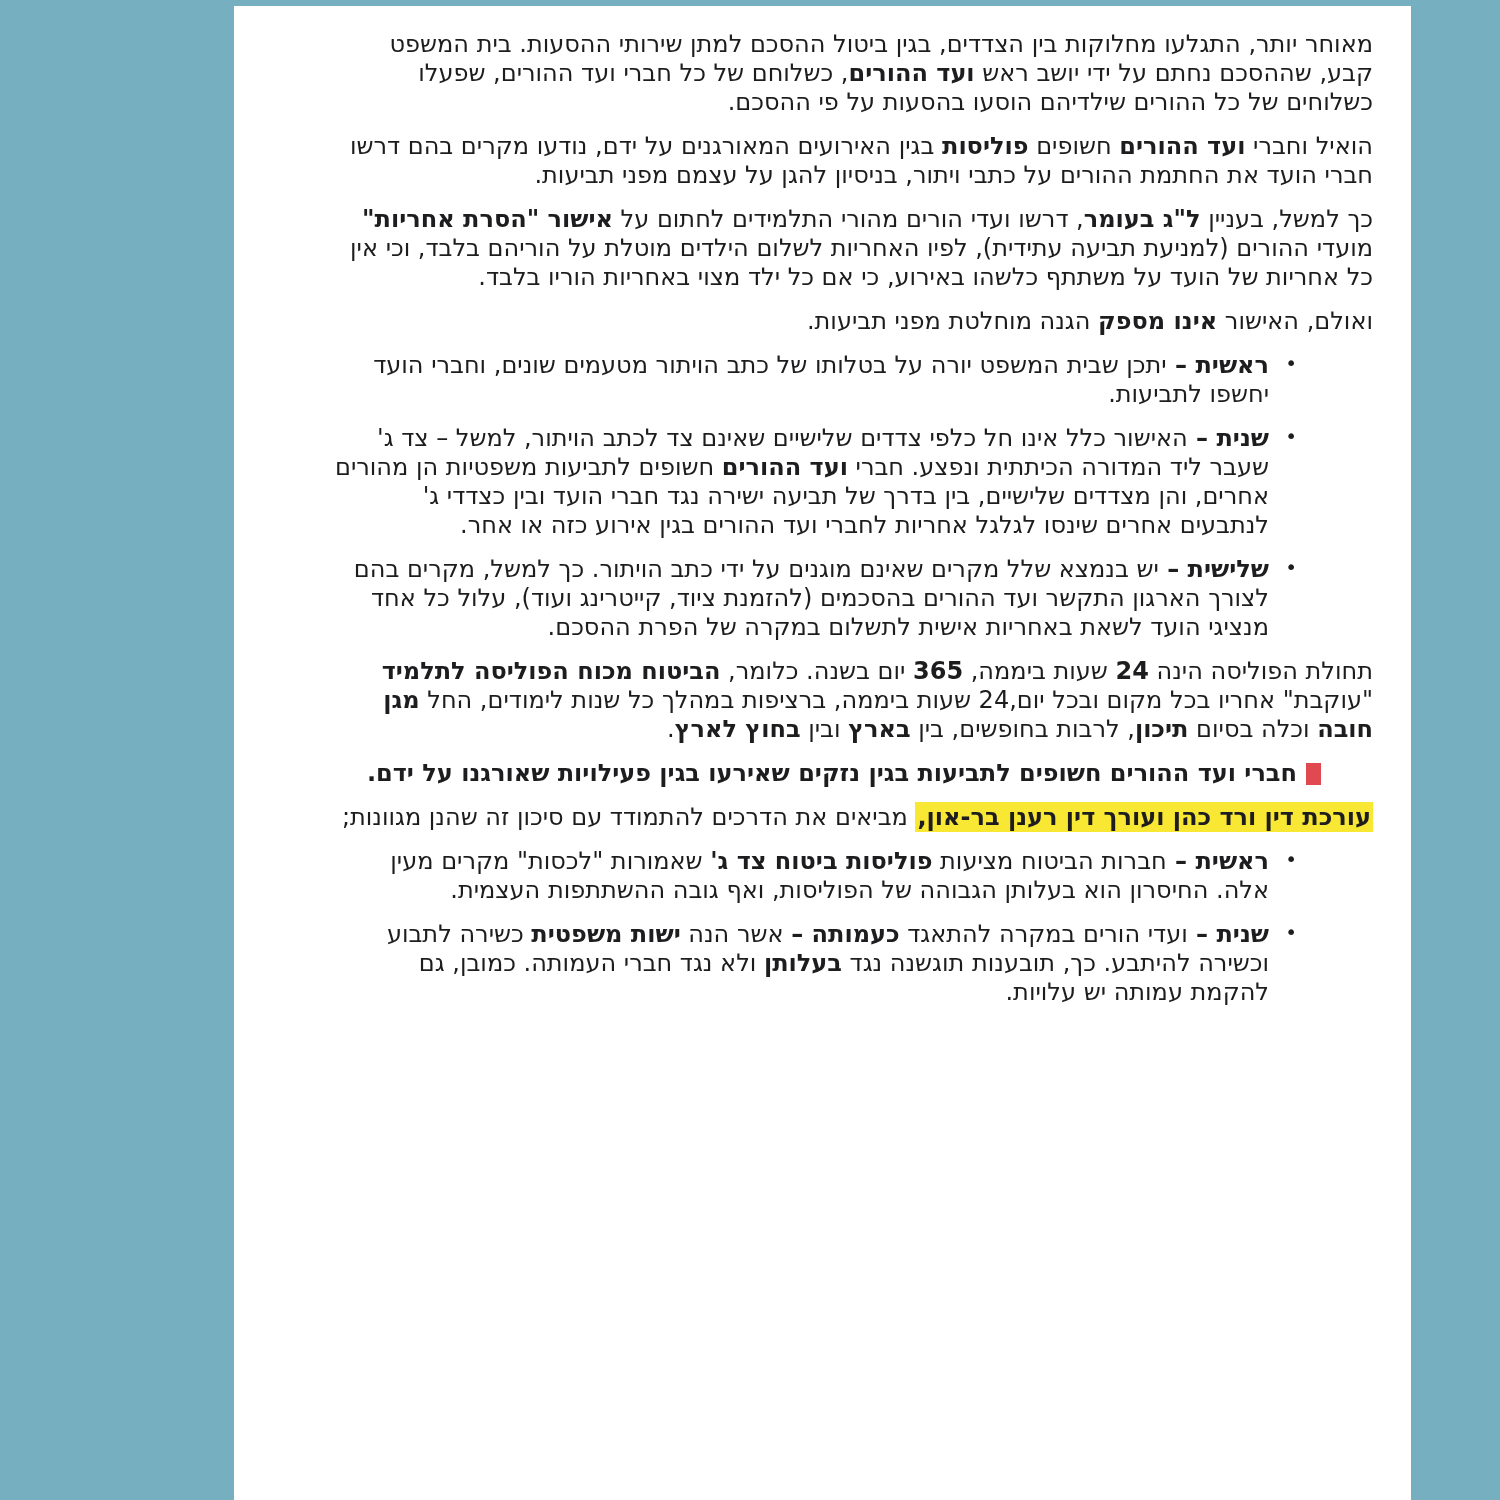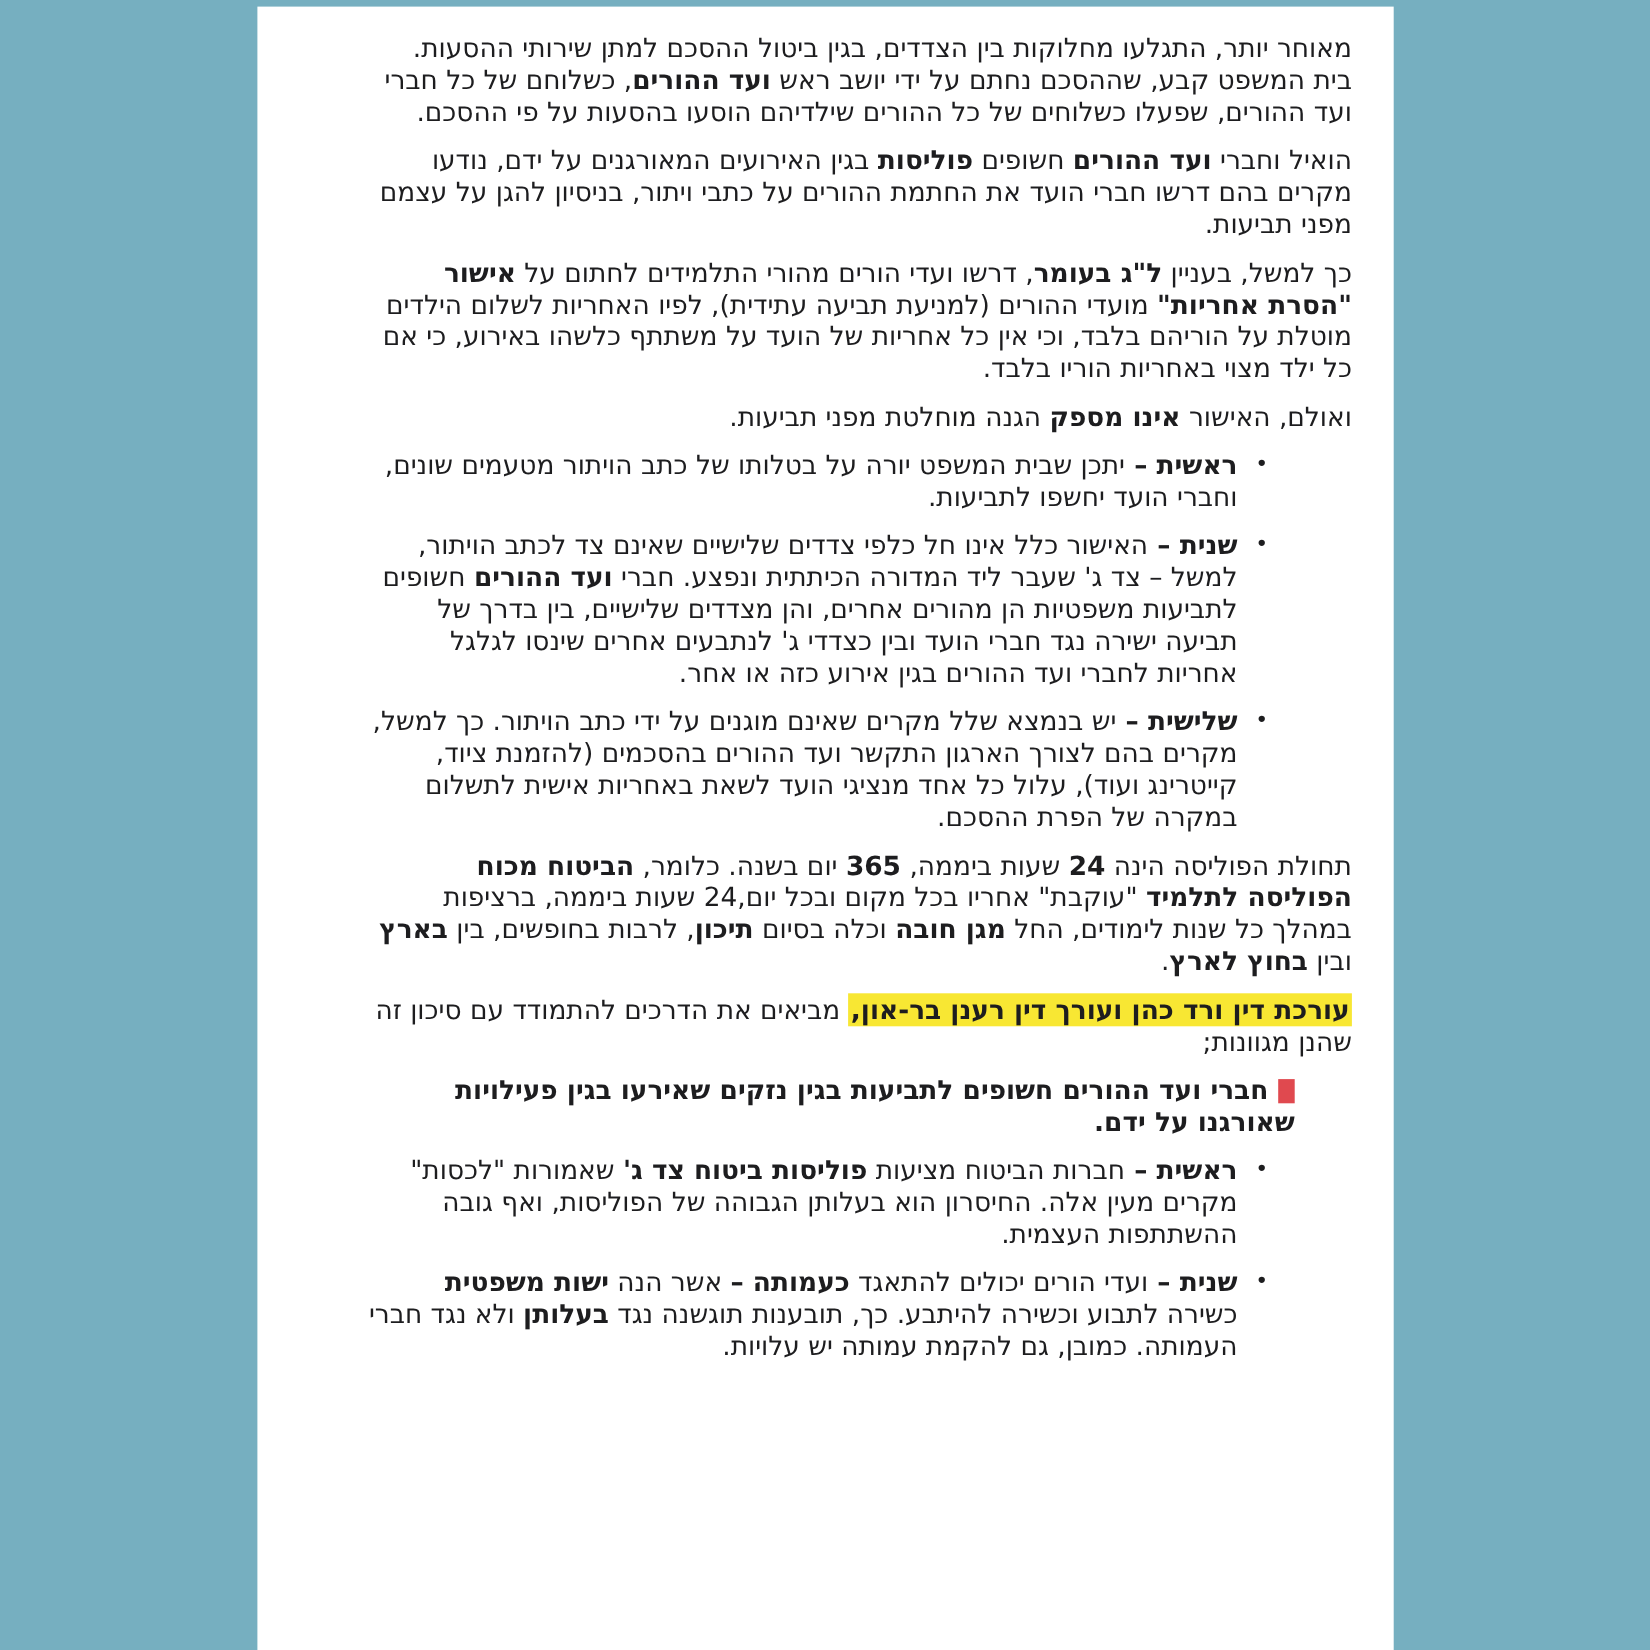--- a/index.html
+++ b/index.html
@@ -13,21 +13,21 @@
   body{
     width:1500px;height:1500px;
     background:var(--bg);
     position:relative;
     font-family:"DejaVu Sans", sans-serif;
     overflow:hidden;
   }
   .paper{
     position:absolute;
     left:234px;top:6px;
-    width:1033px;height:1494px;
+    width:1177px;height:1494px;
     background:var(--paper);
     overflow:hidden;
     text-decoration:underline;
   }
   .content{
     position:absolute;
     top:24px;right:38px;left:100px;
     direction:rtl;
     text-align:right;
     font-size:24px;
@@ -59,18 +59,18 @@
 <div class="paper">
   <div class="content" id="doc">
       <div class="block p"><span>מאוחר יותר, התגלעו מחלוקות בין הצדדים, בגין ביטול ההסכם למתן שירותי ההסעות. בית המשפט קבע, שההסכם נחתם על ידי יושב ראש </span><span class="b">ועד ההורים</span><span>, כשלוחם של כל חברי ועד ההורים, שפעלו כשלוחים של כל ההורים שילדיהם הוסעו בהסעות על פי ההסכם.</span></div>
       <div class="block p"><span>הואיל וחברי </span><span class="b">ועד ההורים</span><span> חשופים </span><span class="b">פוליסות</span><span> בגין האירועים המאורגנים על ידם, נודעו מקרים בהם דרשו חברי הועד את החתמת ההורים על כתבי ויתור, בניסיון להגן על עצמם מפני תביעות.</span></div>
       <div class="block p"><span>כך למשל, בעניין </span><span class="b">ל"ג בעומר</span><span>, דרשו ועדי הורים מהורי התלמידים לחתום על </span><span class="b">אישור "הסרת אחריות"</span><span> מועדי ההורים  (למניעת תביעה עתידית), לפיו האחריות לשלום הילדים מוטלת על הוריהם בלבד, וכי אין כל אחריות של הועד על משתתף כלשהו באירוע, כי אם כל ילד מצוי באחריות הוריו בלבד.</span></div>
       <div class="block p"><span>ואולם, האישור </span><span class="b">אינו מספק</span><span> הגנה מוחלטת מפני תביעות.</span></div>
       <div class="block bullet"><span class="dot">•</span><span class="b">ראשית – </span><span>יתכן שבית המשפט יורה על בטלותו של כתב הויתור מטעמים שונים, וחברי הועד יחשפו לתביעות.</span></div>
       <div class="block bullet"><span class="dot">•</span><span class="b">שנית – </span><span>האישור כלל אינו חל כלפי צדדים שלישיים שאינם צד לכתב הויתור, למשל – צד ג' שעבר ליד המדורה הכיתתית ונפצע. חברי </span><span class="b">ועד ההורים</span><span> חשופים לתביעות משפטיות הן מהורים אחרים, והן מצדדים שלישיים, בין בדרך של תביעה ישירה נגד חברי הועד ובין כצדדי ג' לנתבעים אחרים שינסו לגלגל אחריות לחברי ועד ההורים בגין אירוע כזה או אחר.</span></div>
       <div class="block bullet"><span class="dot">•</span><span class="b">שלישית – </span><span>יש בנמצא שלל מקרים שאינם מוגנים על ידי כתב הויתור. כך למשל, מקרים בהם לצורך הארגון התקשר ועד ההורים בהסכמים (להזמנת ציוד, קייטרינג ועוד), עלול כל אחד מנציגי הועד לשאת באחריות אישית לתשלום במקרה של הפרת ההסכם.</span></div>
       <div class="block p"><span>תחולת הפוליסה הינה </span><span class="b">24</span><span> שעות ביממה, </span><span class="b">365</span><span> יום בשנה. כלומר, </span><span class="b">הביטוח מכוח הפוליסה לתלמיד</span><span> "עוקבת" אחריו בכל מקום ובכל יום,24 שעות ביממה, ברציפות במהלך כל שנות לימודים, החל </span><span class="b">מגן חובה</span><span> וכלה בסיום </span><span class="b">תיכון</span><span>, לרבות בחופשים, בין </span><span class="b">בארץ</span><span> ובין </span><span class="b">בחוץ לארץ</span><span>.</span></div>
+      <div class="block marker"><span class="red-square"></span><span class="b">חברי ועד ההורים חשופים לתביעות בגין נזקים שאירעו בגין פעילויות שאורגנו על ידם.</span></div>
       <div class="block p"><span class="b hl">עורכת דין ורד כהן ועורך דין רענן בר-און,</span><span> מביאים את הדרכים להתמודד עם סיכון זה שהנן מגוונות;</span></div>
-      <div class="block marker"><span class="red-square"></span><span class="b">חברי ועד ההורים חשופים לתביעות בגין נזקים שאירעו בגין פעילויות שאורגנו על ידם.</span></div>
       <div class="block bullet"><span class="dot">•</span><span class="b">ראשית – </span><span>חברות הביטוח מציעות </span><span class="b">פוליסות ביטוח צד ג'</span><span> שאמורות "לכסות" מקרים מעין אלה. החיסרון הוא בעלותן הגבוהה של הפוליסות, ואף גובה ההשתתפות העצמית.</span></div>
-      <div class="block bullet"><span class="dot">•</span><span class="b">שנית – </span><span>ועדי הורים יכולים להתאגד </span><span class="b">כעמותה –</span><span> אשר הנה </span><span class="b">ישות משפטית</span><span> כשירה לתבוע וכשירה להיתבע. כך, תובענות תוגשנה נגד </span><span class="b">בעלותן</span><span> ולא נגד חברי העמותה. כמובן, גם להקמת עמותה יש עלויות.</span></div>
+      <div class="block bullet"><span class="dot">•</span><span class="b">שנית – </span><span>ועדי הורים במקרה להתאגד </span><span class="b">כעמותה –</span><span> אשר הנה </span><span class="b">ישות משפטית</span><span> כשירה לתבוע וכשירה להיתבע. כך, תובענות תוגשנה נגד </span><span class="b">בעלותן</span><span> ולא נגד חברי העמותה. כמובן, גם להקמת עמותה יש עלויות.</span></div>
     </div>
 </div>
 
 </body></html>

